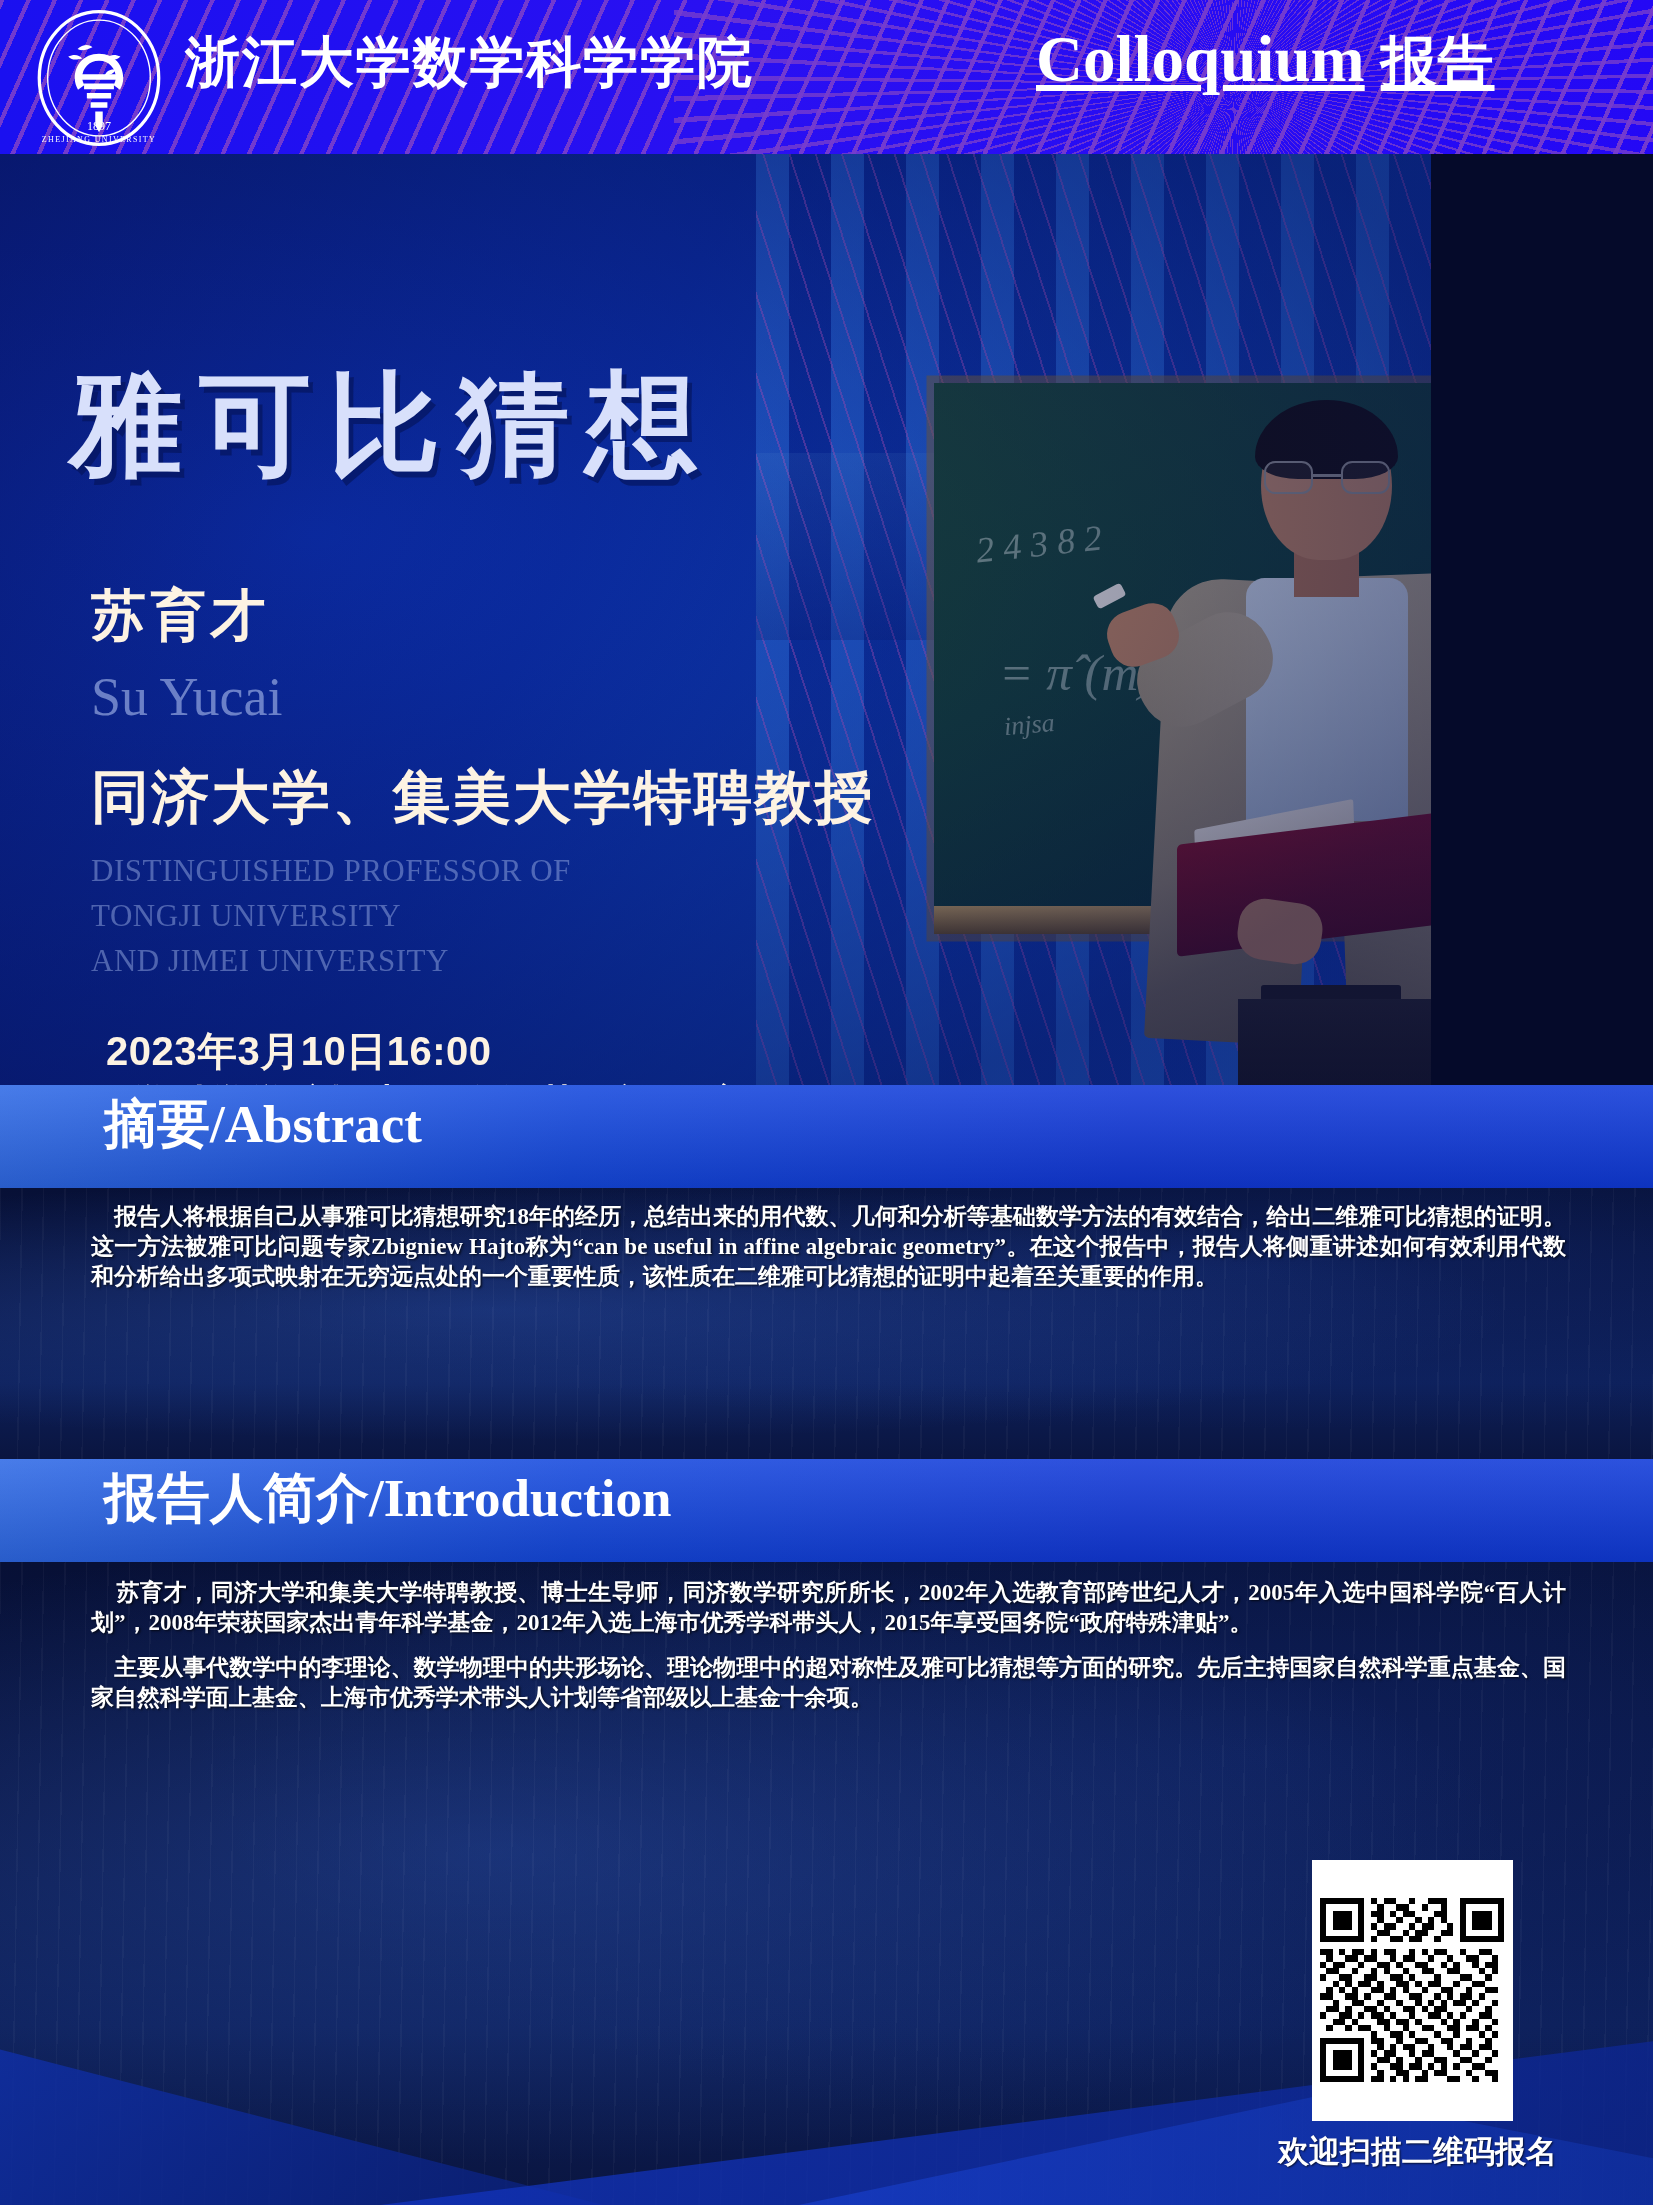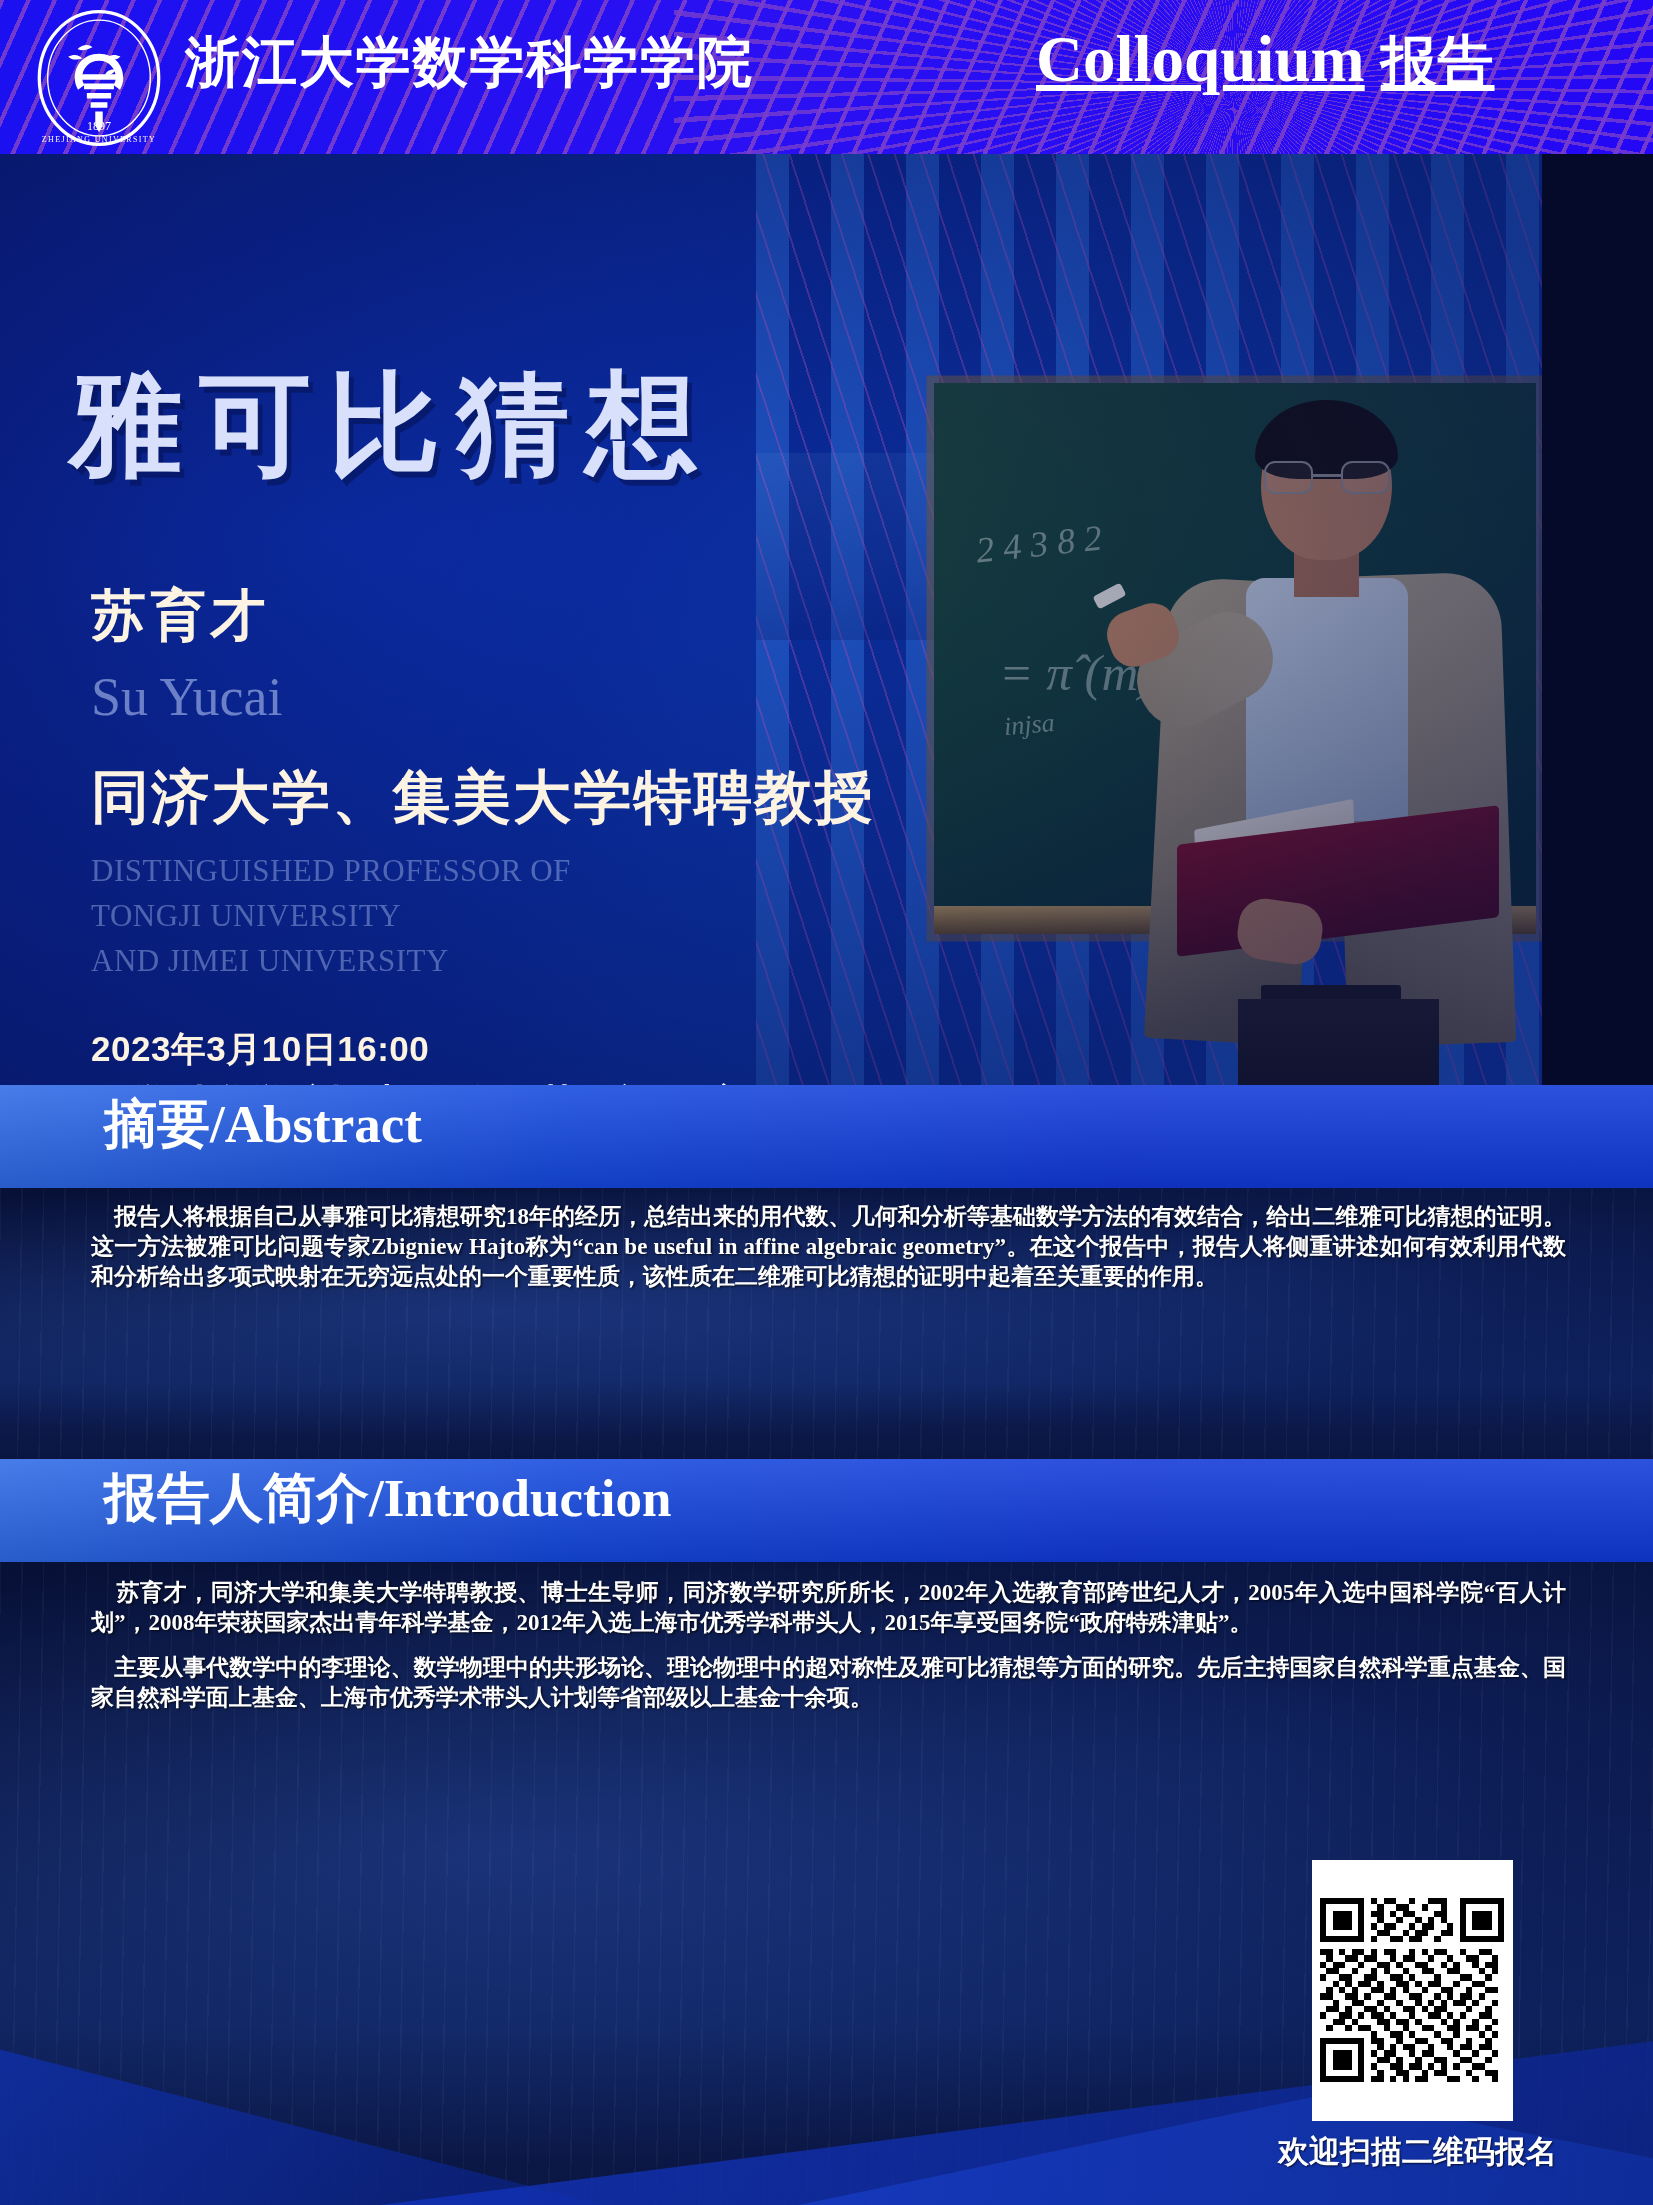--- a/index.html
+++ b/index.html
@@ -50,21 +50,21 @@
     font-size:65px;line-height:1;
     color:#ffffff;white-space:nowrap;text-decoration:underline;
   }
   .colloq .cn{
     font-family:"Liberation Sans", sans-serif;
     font-size:56px;margin-left:16px;letter-spacing:0.9px;
   }
 
   
   .hero{
-    position:absolute;left:0;top:154px;width:1542px;height:952px;
+    position:absolute;left:0;top:154px;width:1431px;height:952px;
     overflow:hidden;
     background:linear-gradient(115deg,#0a1f86 0%,#0b2ea8 40%,#1046c8 70%,#1b57dd 100%);
     padding-left:16px;
   }
   .hero .stripes{
     position:absolute;left:756px;top:0;width:898px;height:952px;
     background:
       repeating-linear-gradient(90deg,
         rgba(60,140,255,0.45) 0px, rgba(60,140,255,0.45) 33px,
         rgba(10,40,150,0.35) 33px, rgba(10,40,150,0.35) 75px);
@@ -214,23 +214,23 @@
     font-size:58px;line-height:1;letter-spacing:2.3px;color:#fdf3e3;
     white-space:nowrap;
   }
   .hero-affil-en{
     position:absolute;left:91px;top:695px;
     font-family:"Liberation Serif", serif;
     font-size:31px;line-height:1.45;color:rgba(150,170,225,.50);
     white-space:pre-line;letter-spacing:0.5px;
   }
   .hero-when{
-    position:absolute;left:91px;top:877px;
+    position:absolute;left:106px;top:877px;
     font-family:"Liberation Sans", sans-serif;font-weight:bold;
-    font-size:35px;line-height:1;letter-spacing:0.5px;color:#fdf3e3;
+    font-size:40px;line-height:1;letter-spacing:0.5px;color:#fdf3e3;
     white-space:nowrap;
   }
   .hero-where{
     position:absolute;left:91px;top:930px;
     font-family:"Liberation Sans", sans-serif;font-weight:bold;
     font-size:39px;line-height:1;letter-spacing:0.5px;color:#fdf3e3;
     white-space:nowrap;
   }
 
   

